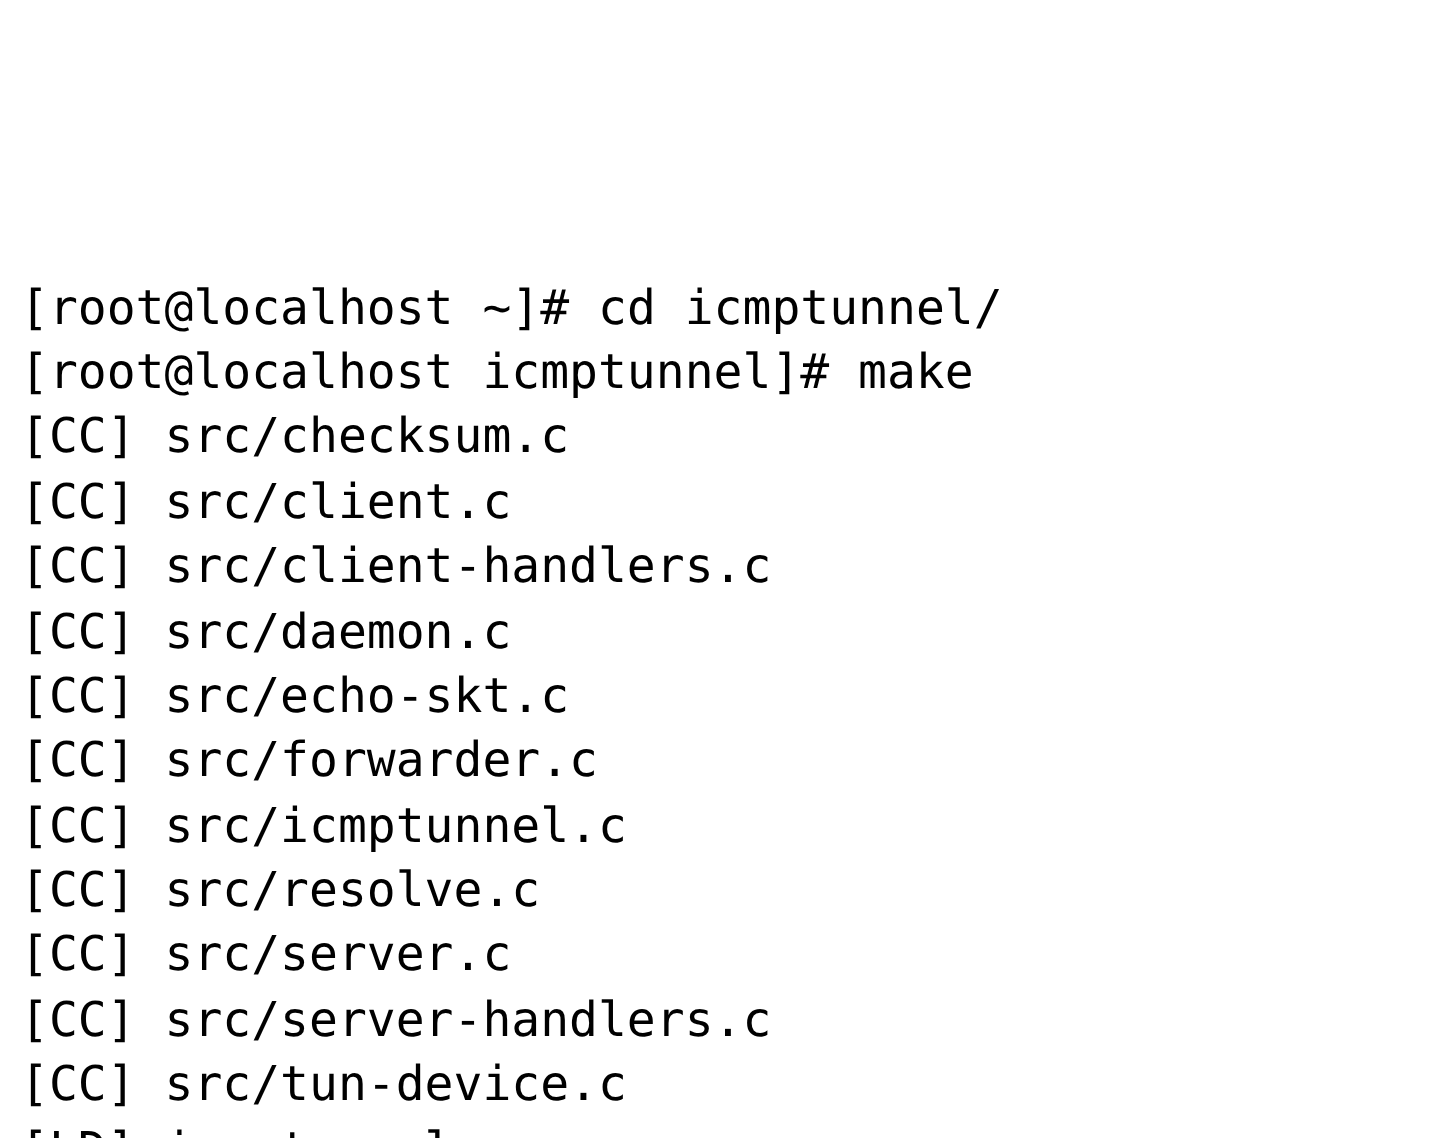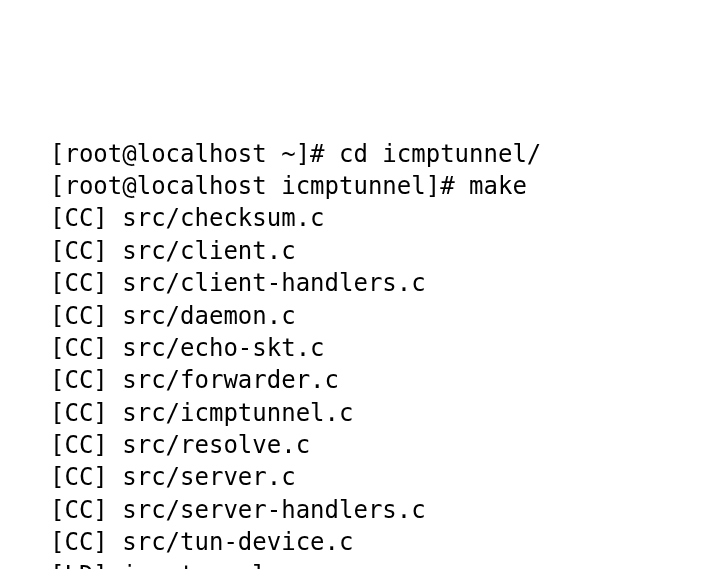--- a/index.html
+++ b/index.html
@@ -7,21 +7,20 @@
       padding: 8px 10px;
       background: #ffffff;
       font-family: "DejaVu Sans Mono", "Liberation Mono", Menlo, Consolas, monospace;
       font-size: 24px;
       line-height: 1.35;
       color: #000000;
       white-space: pre;
     }
     .line {
       display: block;
-      margin-left: 40px;
     }
   </style>
 </head>
 <body>
 
 
 
 <div id="terminal"><div class="line"><span>[root@localhost ~]#</span><span> cd icmptunnel/</span></div><div class="line"><span>[root@localhost icmptunnel]#</span><span> make</span></div><div class="line"><span>[CC]</span><span> src/checksum.c</span></div><div class="line"><span>[CC]</span><span> src/client.c</span></div><div class="line"><span>[CC]</span><span> src/client-handlers.c</span></div><div class="line"><span>[CC]</span><span> src/daemon.c</span></div><div class="line"><span>[CC]</span><span> src/echo-skt.c</span></div><div class="line"><span>[CC]</span><span> src/forwarder.c</span></div><div class="line"><span>[CC]</span><span> src/icmptunnel.c</span></div><div class="line"><span>[CC]</span><span> src/resolve.c</span></div><div class="line"><span>[CC]</span><span> src/server.c</span></div><div class="line"><span>[CC]</span><span> src/server-handlers.c</span></div><div class="line"><span>[CC]</span><span> src/tun-device.c</span></div><div class="line"><span>[LD]</span><span> icmptunnel</span></div></div>
 
 

